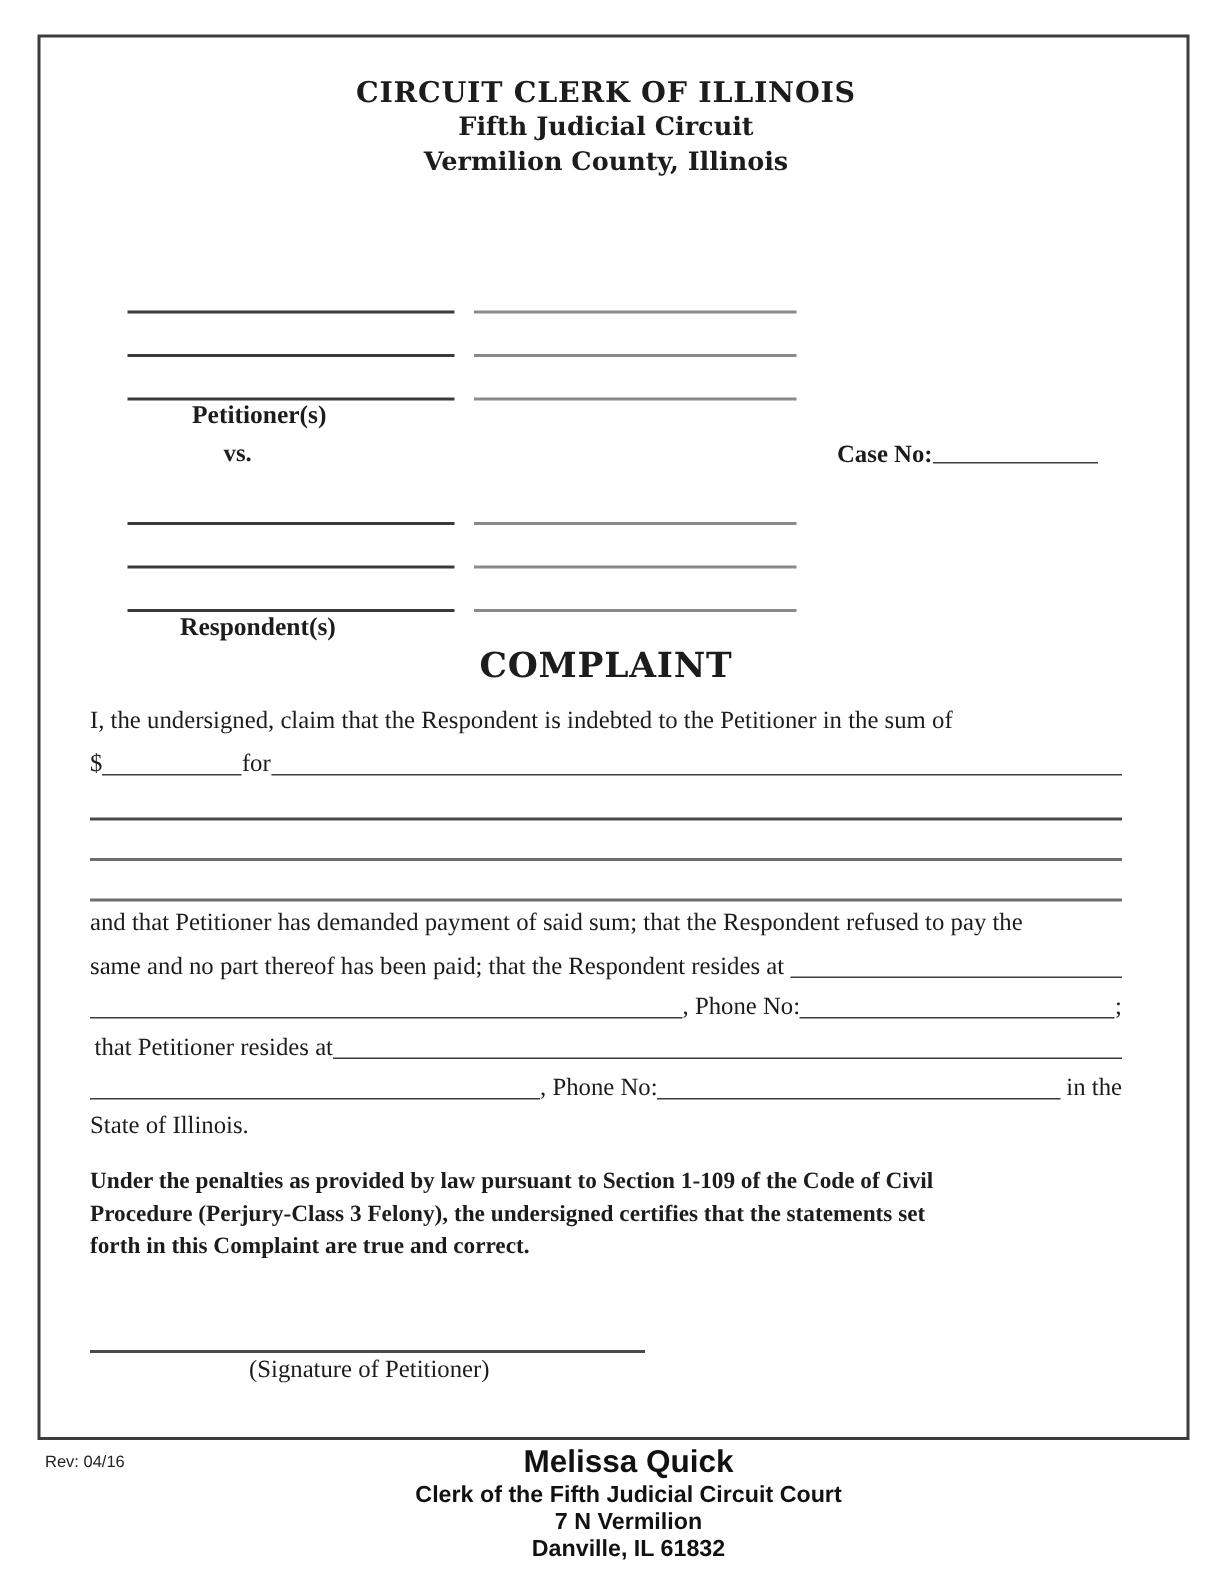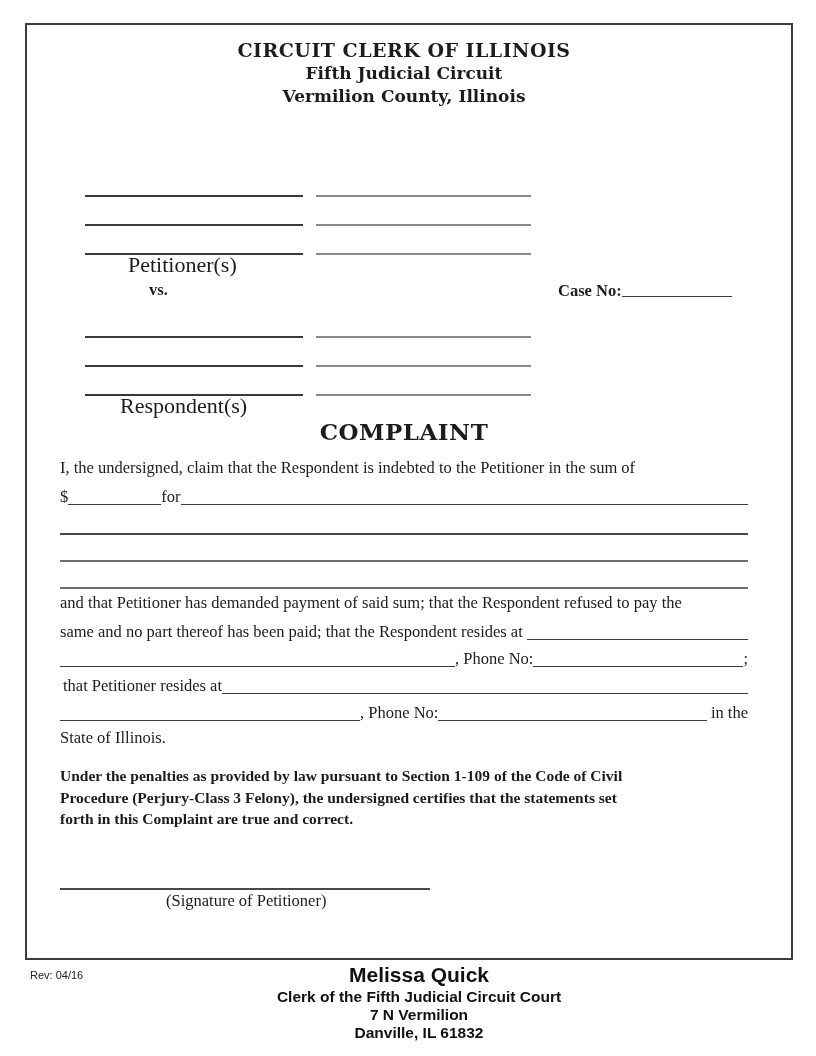--- a/index.html
+++ b/index.html
@@ -3,37 +3,37 @@
 <meta charset="utf-8">
 <style>
   * { box-sizing: border-box; margin: 0; padding: 0; }
   html, body { width: 816px; background: #ffffff; }
   body { position: relative; height: 1056px; overflow: hidden;
          font-family: "Liberation Serif", serif; color: #1c1c1c; }
 
   .form-border {
     position: absolute; left: 25px; top: 23px; width: 768px; height: 937px;
     border: 2px solid #3d3d3d; background: #fff;
-    padding: 0 43px 0 33px;
+    padding: 12px 43px 0 33px;
   }
 
   
   .header { padding-top: 13px; text-align: center; font-family: "DejaVu Serif", serif; font-weight: bold; }
   .header .h1 { font-size: 19px; line-height: 24px; letter-spacing: 0.5px; }
   .header .h2 { font-size: 17px; line-height: 23px; }
   .header .h3 { font-size: 17px; line-height: 23px; }
 
   
   .caption { margin-top: 60px; }
   .party-row { display: flex; align-items: flex-end; height: 29px; }
   .party-row.first-resp { height: 20px; }
   .line-blank { height: 0; }
   .pl { width: 218px; margin-left: 25px; border-bottom: 2px solid #3a3a3a; }
   .pr { width: 215px; margin-left: 13px; border-bottom: 2px solid #8a8a8a; }
-  .party-label { font-weight: normal; font-size: 22px; line-height: 20px; }
+  .party-label { font-weight: bold; font-size: 17px; line-height: 20px; }
   .pet-label { margin-left: 68px; }
   .resp-label { margin-left: 60px; }
   .vs-row { position: relative; margin-top: 5px; height: 20px; }
   .vs { font-weight: bold; font-size: 16.5px; line-height: 20px; margin-left: 89px; display: inline-block; }
   .case-no { position: absolute; left: 498px; bottom: 0; display: flex; align-items: flex-end; height: 20px; }
   .case-no .lbl { font-weight: bold; font-size: 16.5px; line-height: 19px; white-space: pre; }
   .case-no .b { width: 110px; }
   .resp-rows { margin-top: 18px; }
 
   

